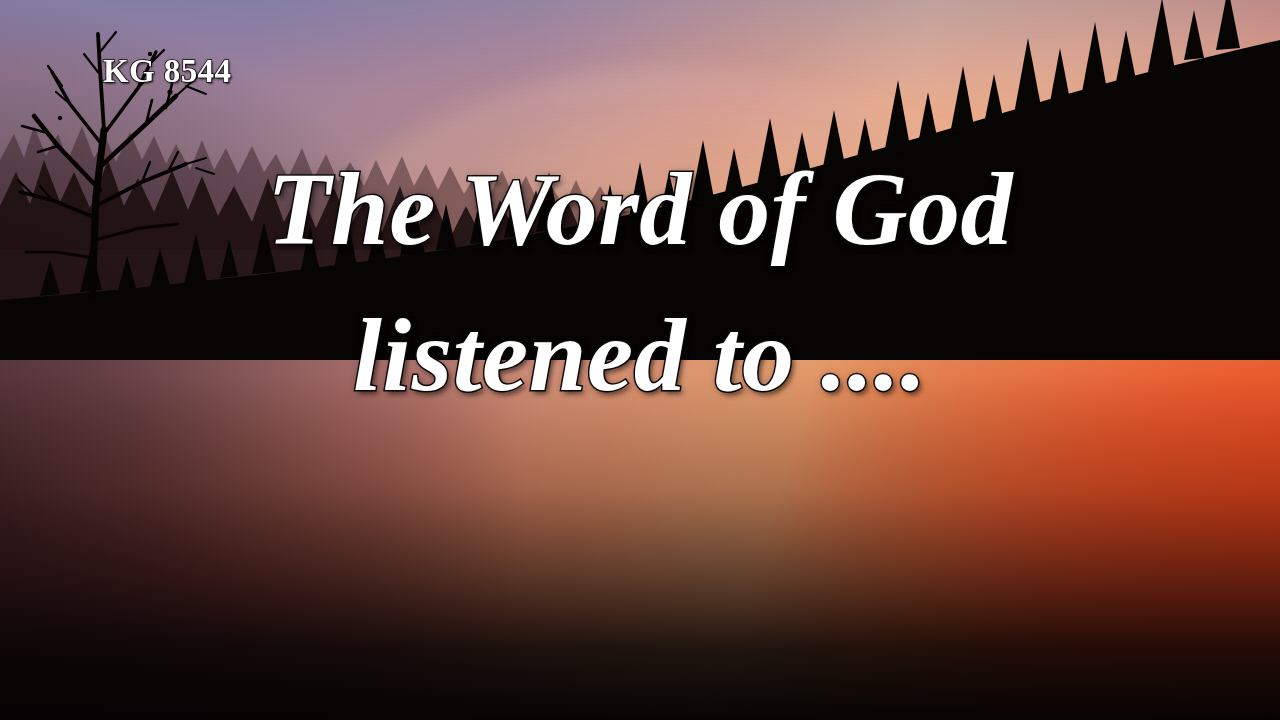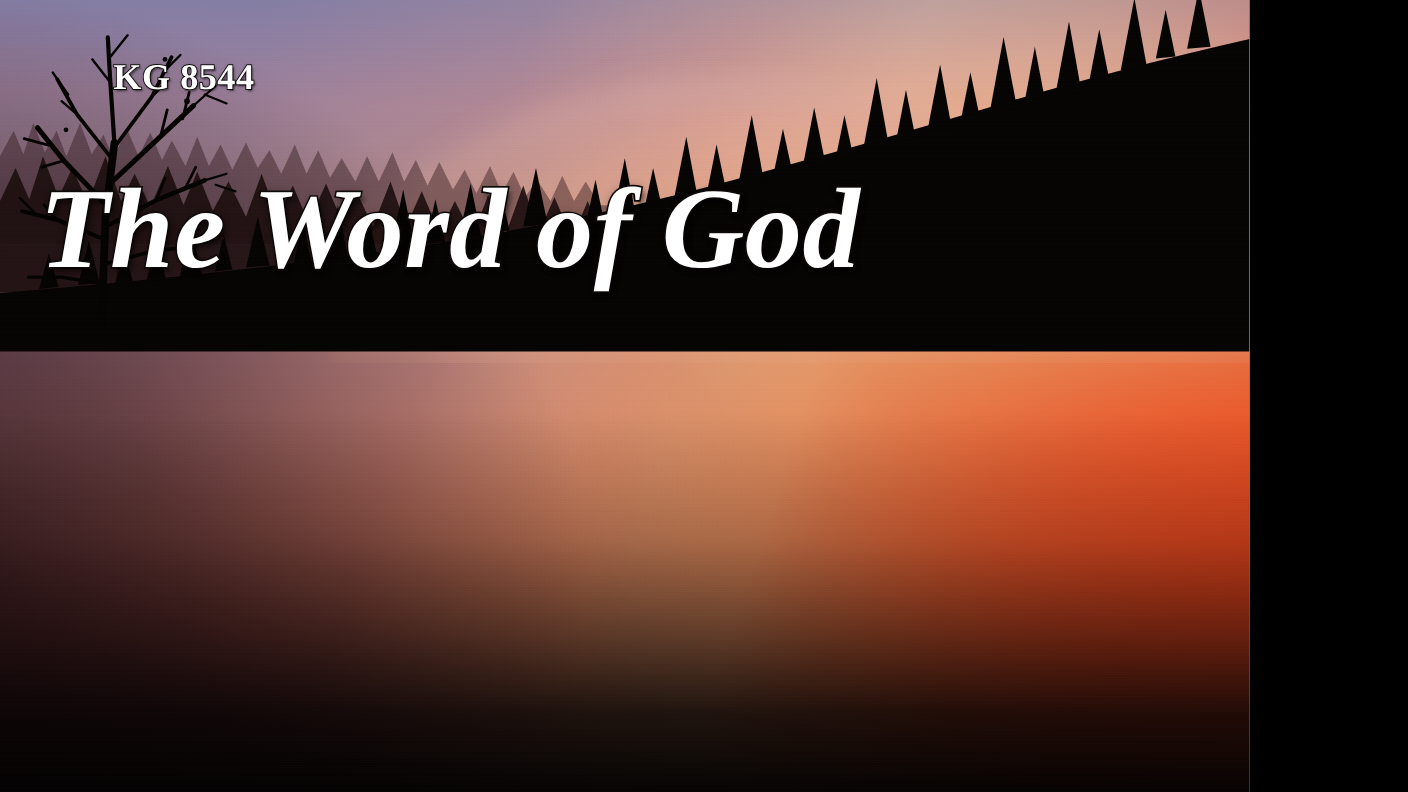--- a/index.html
+++ b/index.html
@@ -3,21 +3,21 @@
 <meta charset="utf-8">
 <style>
   html, body {
     margin: 0;
     padding: 0;
     background: #000;
   }
 
   #card {
     position: relative;
-    width: 1136px;
+    width: 1280px;
     height: 720px;
     overflow: hidden;
     font-family: "Liberation Serif", "DejaVu Serif", serif;
     background: #7a6a8a;
   }
 
   
 
   .bg-layer {
     position: absolute;
@@ -191,20 +191,21 @@
       1.5px 1.5px 2px rgba(0, 0, 0, 0.55),
       0 0 3px rgba(0, 0, 0, 0.35);
     white-space: nowrap;
   }
 
   #quote-block {
     position: absolute;
     left: 0;
     right: 0;
     top: 136px;
+    text-align: center;
     padding: 0 36px;
     box-sizing: border-box;
   }
 
   .quote-line {
     display: block;
     font-size: 104px;
     font-weight: bold;
     font-style: italic;
     color: #ffffff;
@@ -353,15 +354,16 @@
     </g>
   </svg>
 
   <div class="bg-layer" id="bottom-dark"></div>
   <div class="bg-layer" id="grain"></div>
 
   <div id="corner-id">KG 8544</div>
 
   <div id="quote-block">
     <span class="quote-line">The Word of God</span>
+    <span class="quote-line">listened to ....</span>
   </div>
 
 </div>
 
 </body></html>

